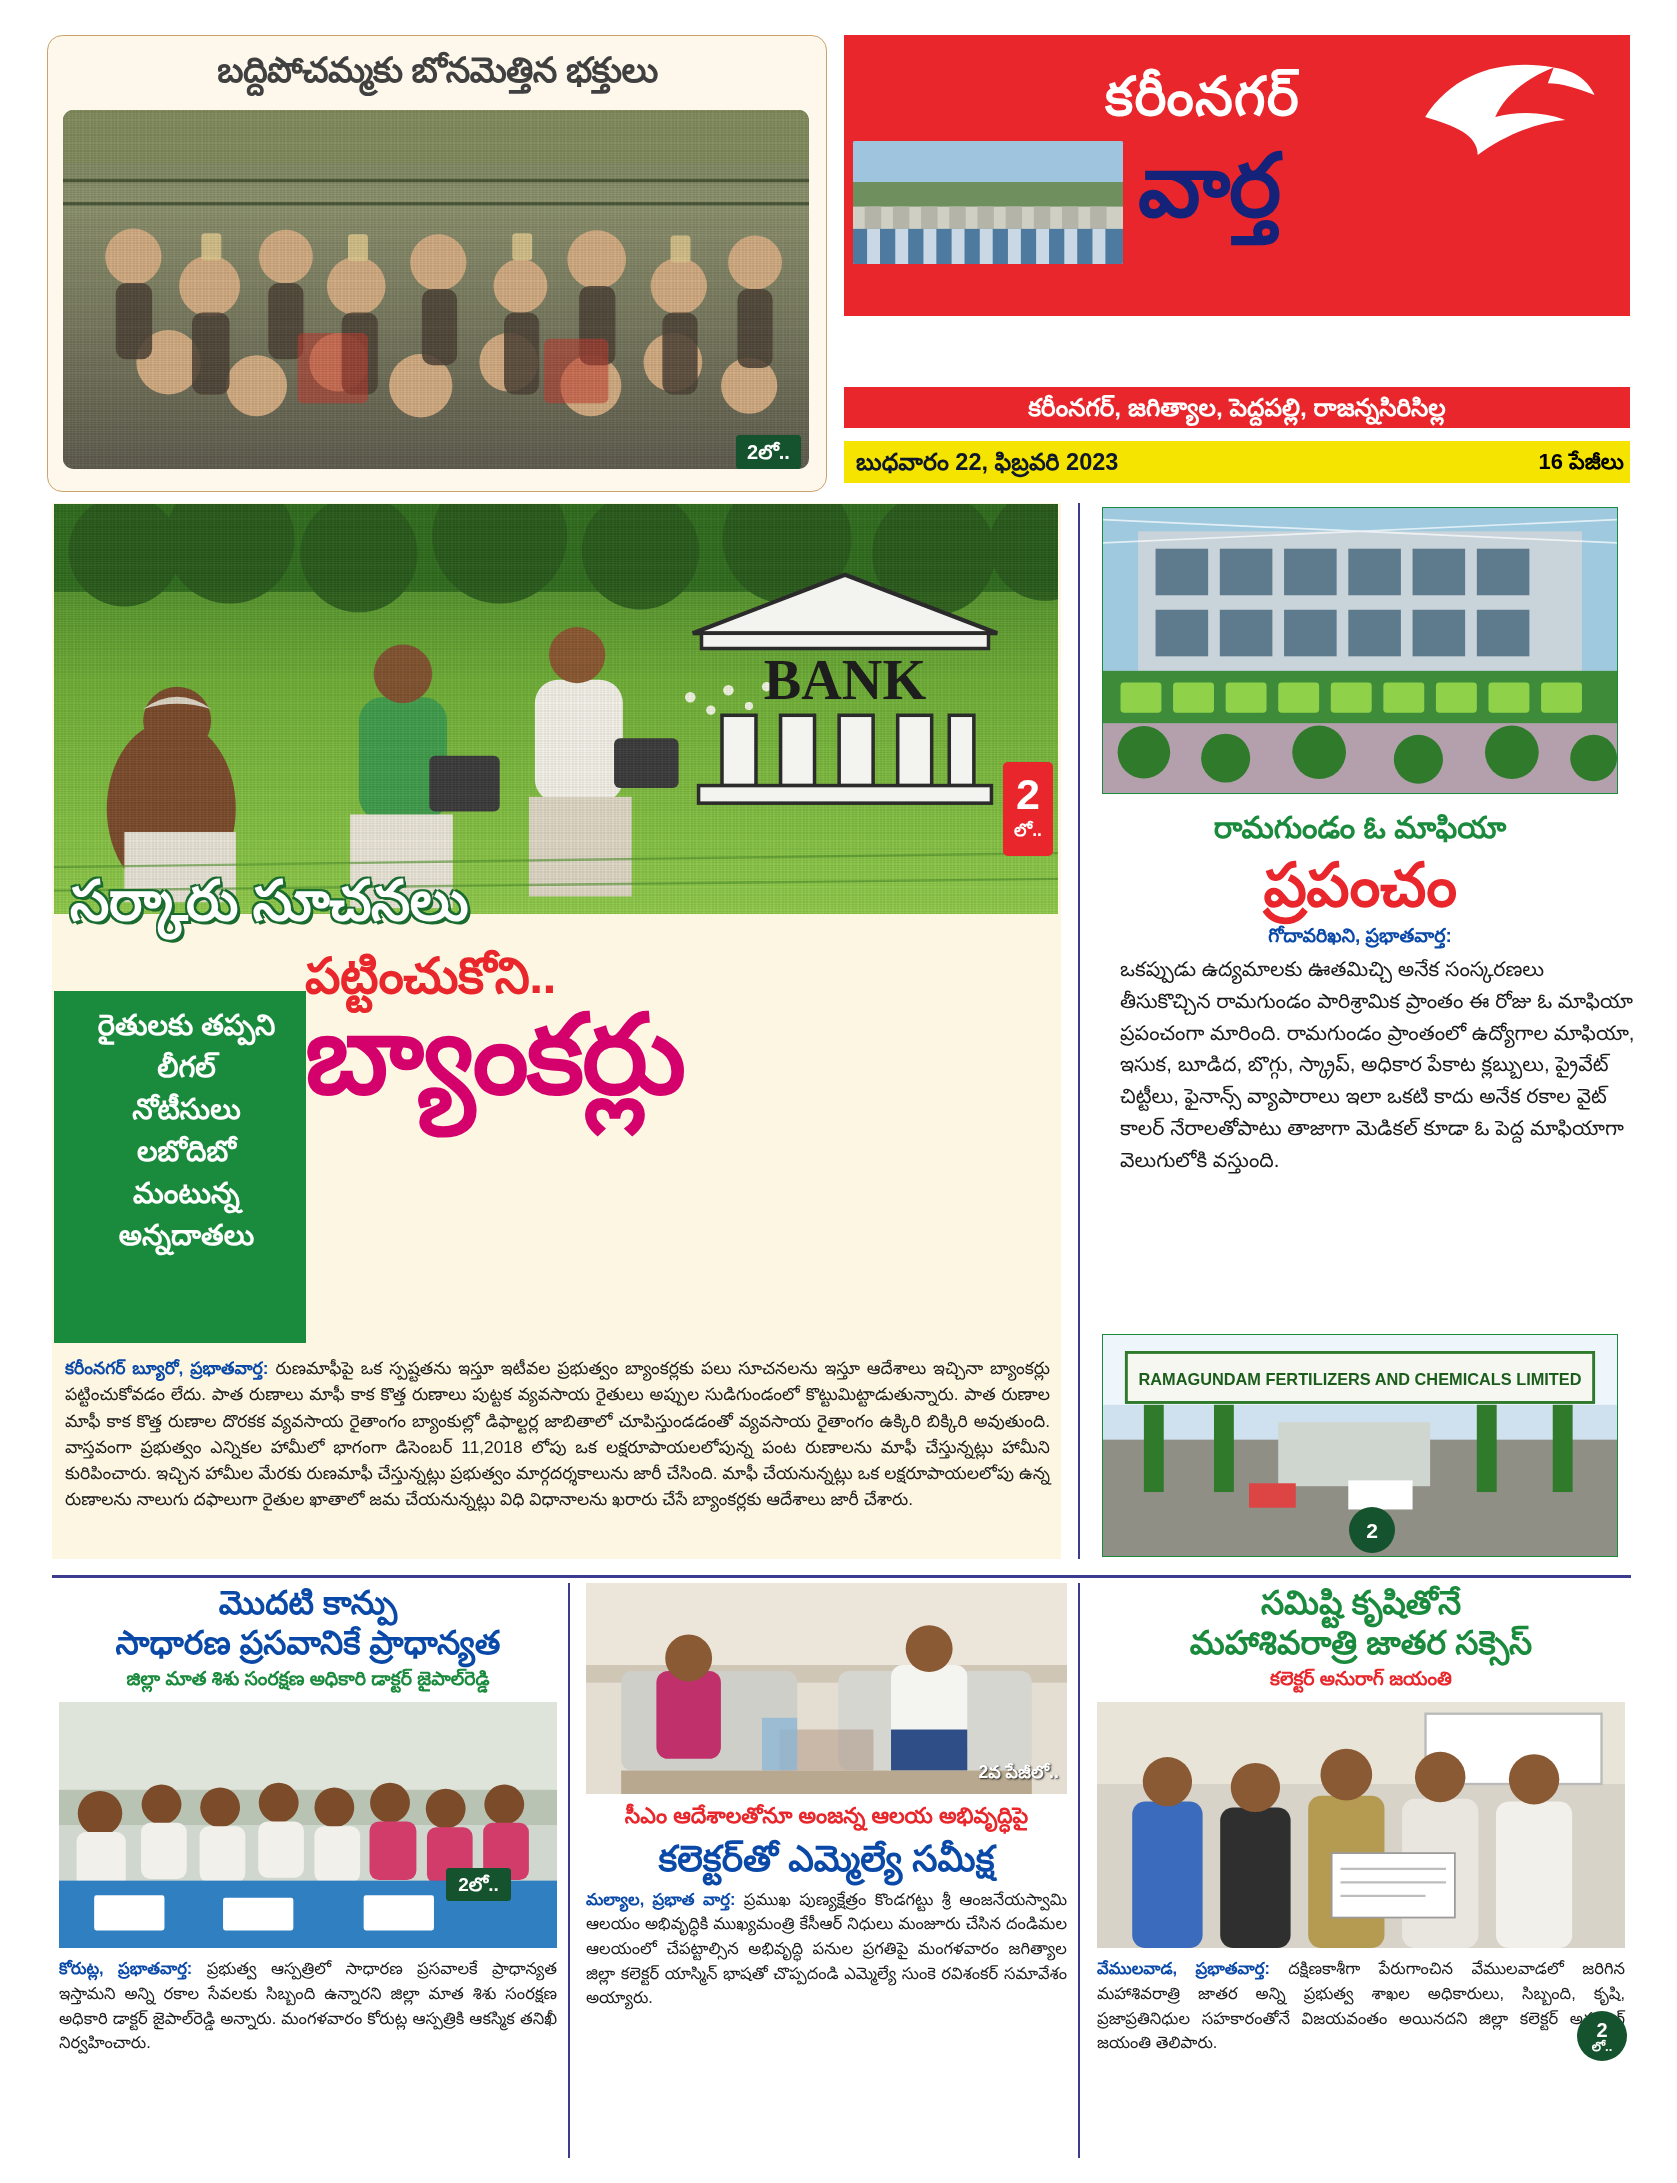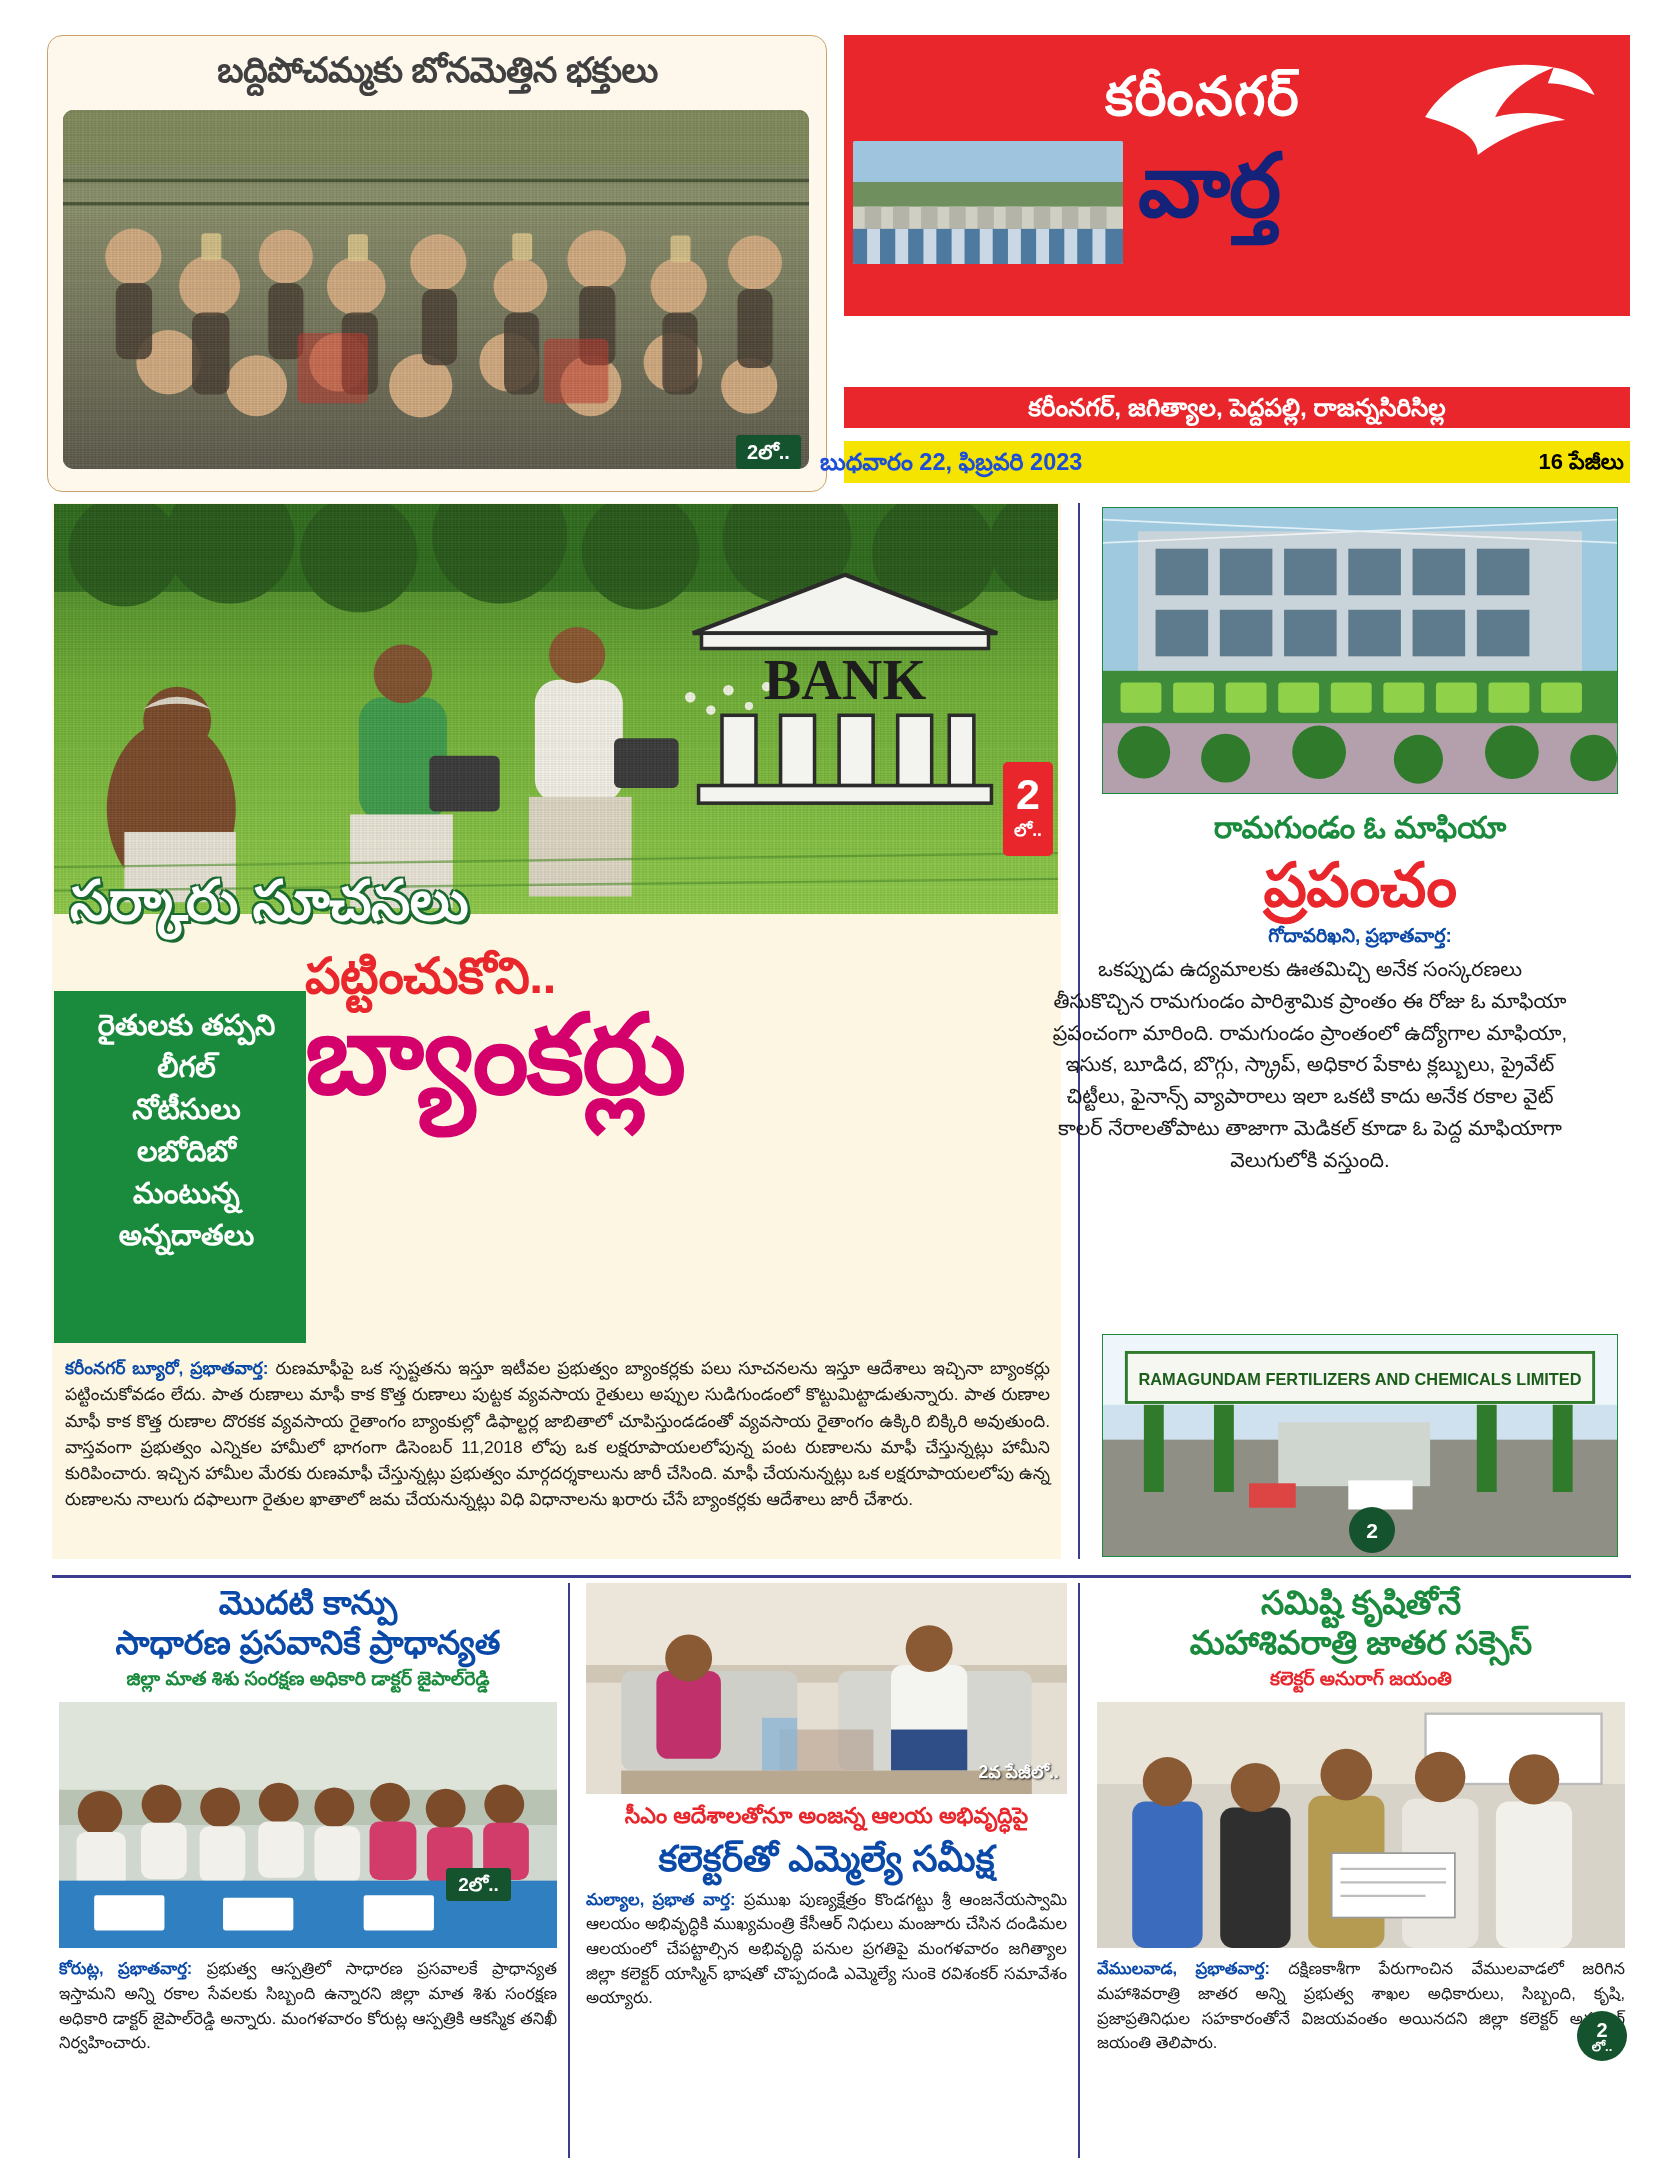--- a/index.html
+++ b/index.html
@@ -99,22 +99,22 @@
   }
   #mast-editions-text {
     left: 844px; top: 394px; width: 786px;
     font-size: 24.6px; font-weight: bold; color: #ffffff;
   }
   #mast-datebar {
     left: 844px; top: 441px; width: 786px; height: 42px;
     background: #f5e400;
   }
   #mast-date {
-    left: 820px; top: 449px; width: 410px;
-    font-size: 23.5px; font-weight: bold; color: #1d4ed8;
+    left: 856px; top: 449px; width: 410px;
+    font-size: 23.5px; font-weight: bold; color: #0f172a;
   }
   #mast-pages {
     left: 1454px; top: 449px; width: 170px; text-align: right;
     font-size: 22px; font-weight: bold; color: #000000;
   }
 
   
   #main-left {
     left: 52px; top: 503px; width: 1009px; height: 1056px;
     background: #fdf6e2;
@@ -177,23 +177,23 @@
   #right-big {
     left: 1102px; top: 850px; width: 516px;
     font-size: 61px; font-weight: bold; color: #e8262b;
     letter-spacing: -0.6px;
   }
   #right-dateline {
     left: 1102px; top: 925px; width: 516px;
     font-size: 19px; font-weight: bold; color: #0a49a8;
   }
   #right-body {
-    left: 1052px; top: 953px; width: 516px;
+    left: 1120px; top: 953px; width: 516px;
     font-size: 20.5px; color: #1b1b1b; line-height: 1.55;
-    text-align: center;
+    text-align: left;
   }
   #right-photo2 {
     left: 1102px; top: 1334px; width: 516px; height: 223px;
     border: 1.8px solid #1a8a3c; box-sizing: border-box;
   }
   #right-badge2 {
     left: 1349px; top: 1507px; width: 46px; height: 46px;
     border-radius: 50%; font-size: 21px;
   }
 

